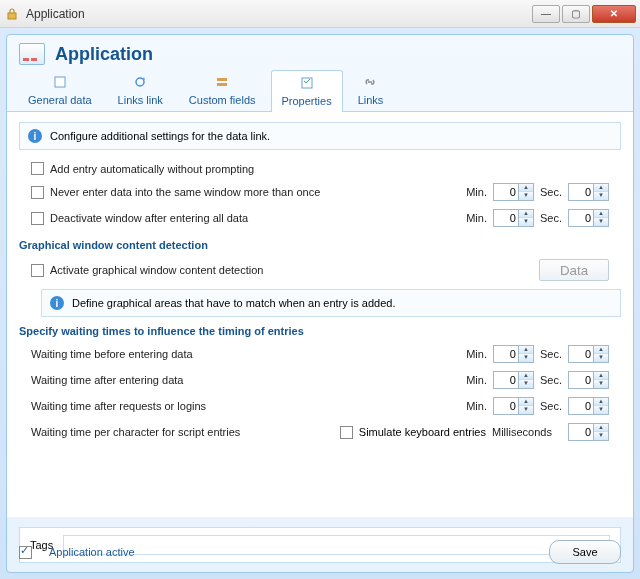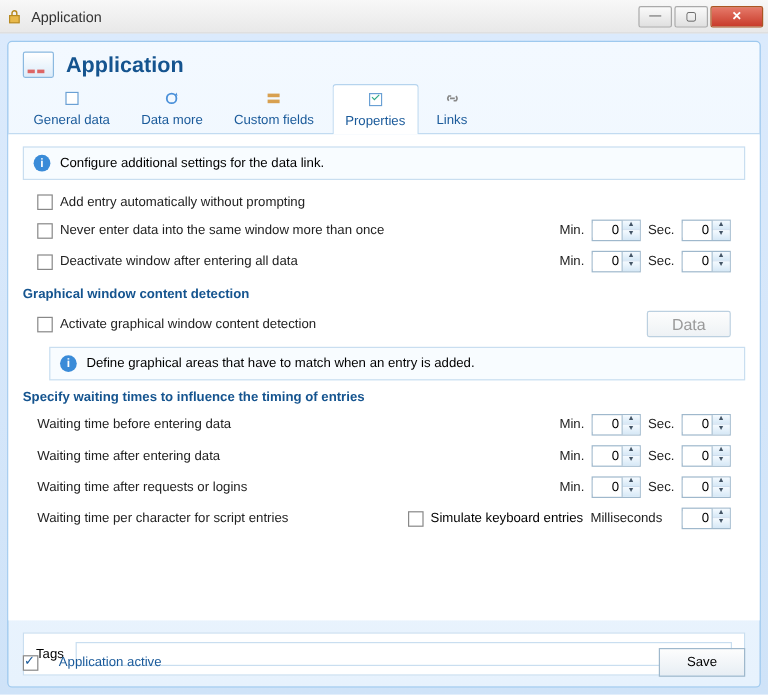--- a/index.html
+++ b/index.html
@@ -43,21 +43,21 @@
 .edit-btn { width:70px; height:22px; border:1px solid #bcd0e0; background:linear-gradient(#fdfdfd,#eef2f5); color:#999; border-radius:2px; }
 
 .tags-row { margin: 10px 12px 0; display:flex; align-items:center; gap:10px; border:1px solid #c9def0; padding:7px 10px; background:#fff; }
 .tags-row input { flex:1; border:1px solid #c9def0; height:20px; padding:0 4px; font-size:11px; }
 
 .footer { position:absolute; bottom:8px; left:12px; right:12px; display:flex; align-items:center; }
 .footer .chk { display:flex; align-items:center; gap:17px; color:#1a5a9a; }
 .footer .chk .checkbox { background:#fff; position:relative; }
 .footer .chk .checkbox.checked::after { content:"✓"; position:absolute; top:-3px; left:0; color:#1a5a9a; font-size:11px; }
 .footer .spacer { flex:1; }
-.btn { width:72px; height:24px; border:1px solid #9fb8cc; background:linear-gradient(#fdfdfd,#e7eef4); border-radius:0; margin-left:8px; font-size:11px; cursor:pointer; }
+.btn { width:72px; height:24px; border:1px solid #9fb8cc; background:linear-gradient(#fdfdfd,#e7eef4); border-radius:10px; margin-left:8px; font-size:11px; cursor:pointer; }
 
 .lbl { color:#222; }
 .ms { width: 70px; text-align:left;}
 </style>
 </head>
 <body>
 
 <div class="titlebar">
   <span class="lock">
     <svg width="12" height="12" viewBox="0 0 12 12">
@@ -90,21 +90,21 @@
           </span>
       <span>General data</span>
     </div>
     <div class="tab">
       <span class="ticon">
             <svg width="12" height="12">
               <circle cx="6" cy="6" r="4" fill="none" stroke="#4a90d9" stroke-width="1.5"></circle>
               <path d="M9 3 L10 1 L11 4" fill="#4a90d9"></path>
             </svg>
           </span>
-      <span>Data more</span>
+      <span>Links link</span>
     </div>
     <div class="tab">
       <span class="ticon">
             <svg width="12" height="12">
               <rect x="1" y="2" width="10" height="3" fill="#d8a050"></rect>
               <rect x="1" y="7" width="10" height="3" fill="#d8a050"></rect>
             </svg>
           </span>
       <span>Custom fields</span>
     </div>

